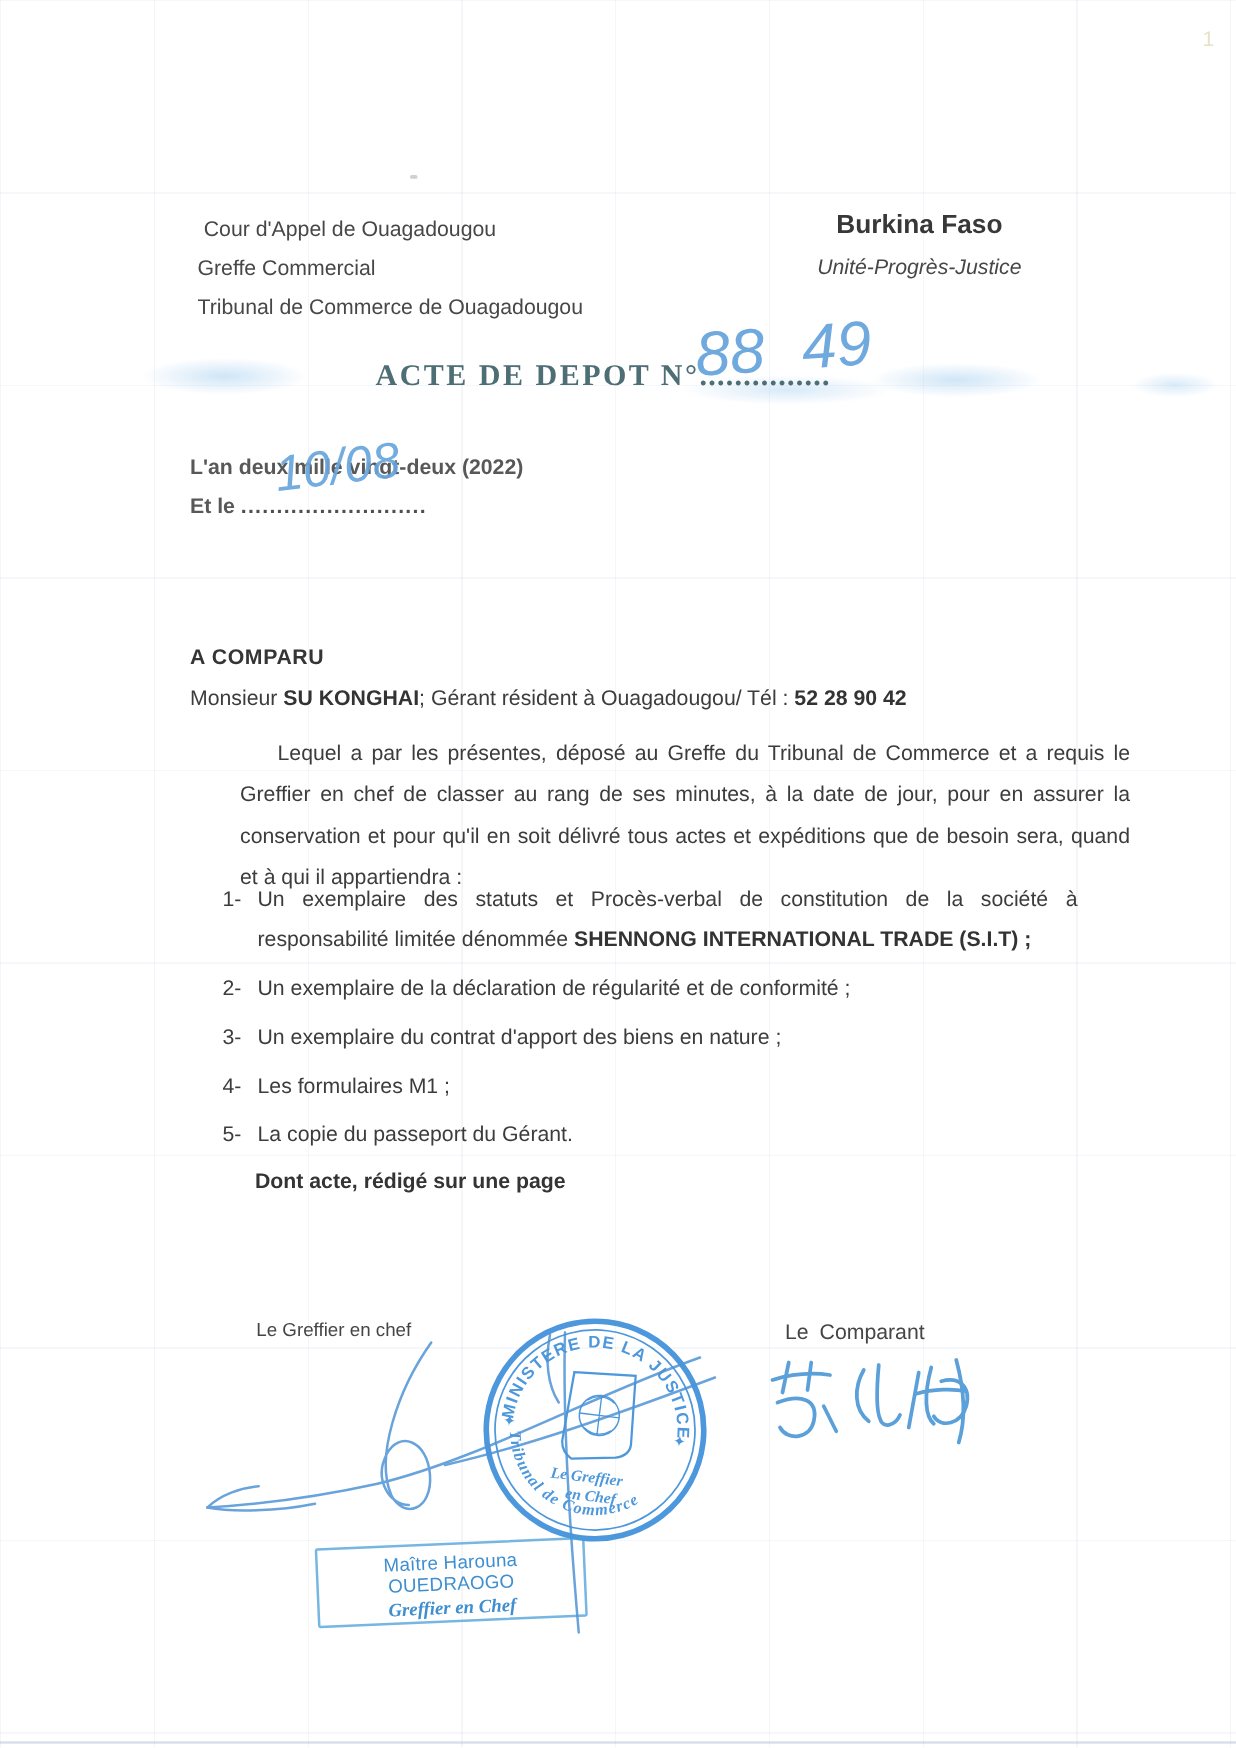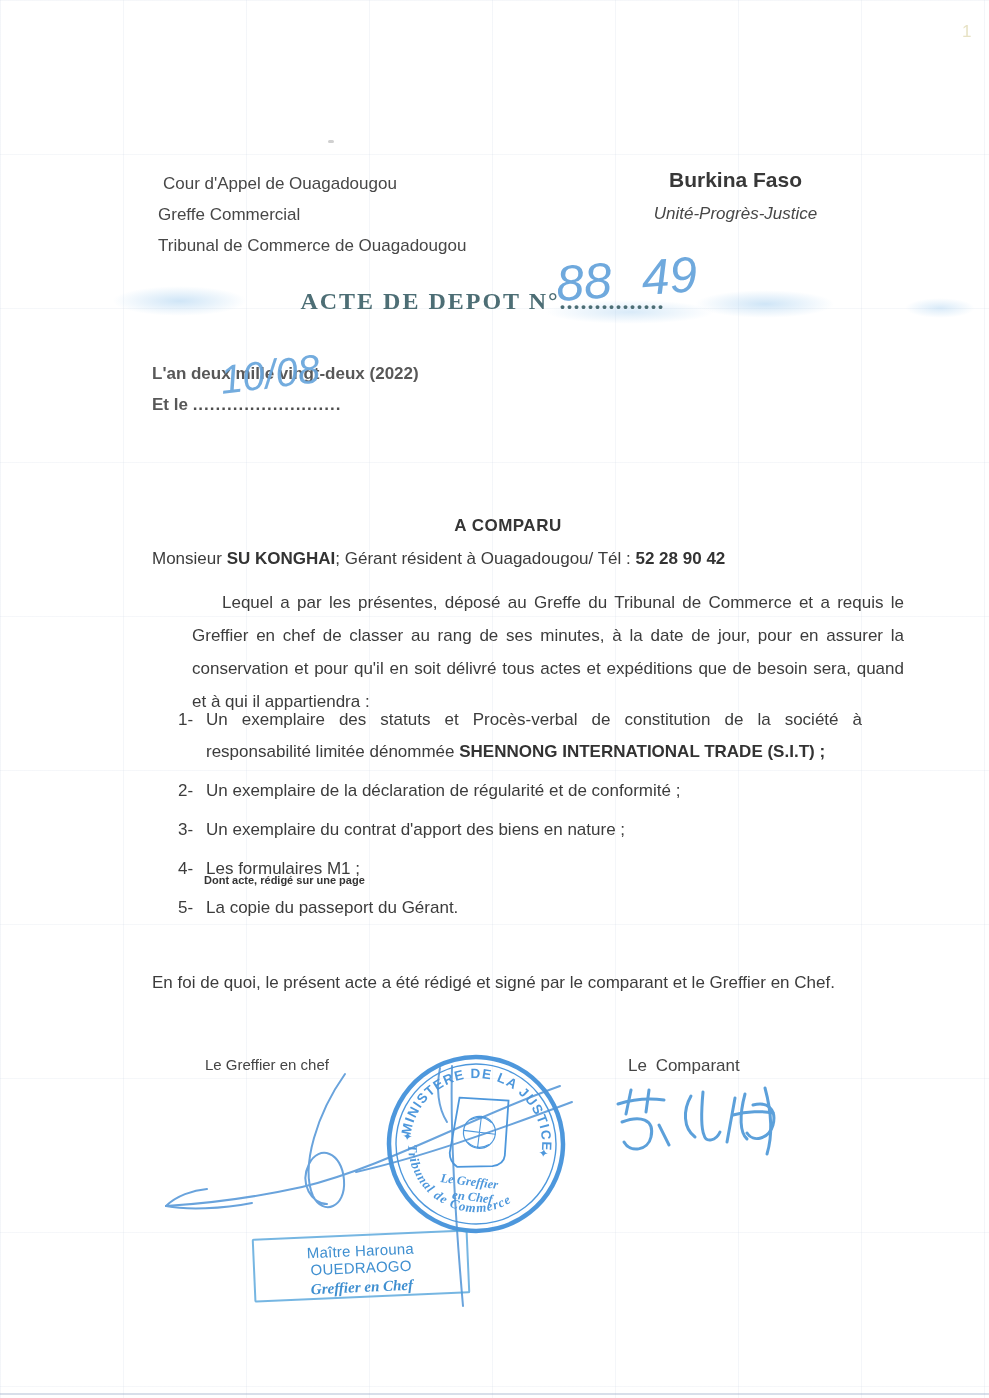--- a/index.html
+++ b/index.html
@@ -40,32 +40,32 @@
   
   .date-block { position:absolute; left:152px; top:358px; font-size:17px; font-weight:bold; color:#585858; line-height:31px; }
   .date-block .dots { letter-spacing:1px; color:#4f4f4f; }
   .hand-date { position:absolute; left:220px; top:352px; font-size:40px;
                transform:rotate(-7deg); opacity:.92; }
 
   
   .para { position:absolute; left:152px; width:712px; font-size:17px; line-height:33px;
           text-align:justify; color:#3c3c3c; }
   .p-appearance { top:450px; }
-  .comparu { position:absolute; left:152px; top:516px; width:712px; text-align:center;
+  .comparu { position:absolute; left:152px; top:516px; width:712px; text-align:left;
              font-size:17px; font-weight:bold; color:#353535; letter-spacing:.5px; }
   .p-comparant { position:absolute; left:152px; top:549px; width:760px; font-size:17px; color:#3c3c3c; }
   .p-main { top:586px; text-indent:30px;margin-left:40px; }
   b, .b { font-weight:bold; color:#333; }
 
   .dep-list { position:absolute; left:178px; top:704px; width:684px; }
   .dep-item { display:flex; margin-bottom:7px; font-size:17px; line-height:32px; color:#3c3c3c; }
   .dep-item .num { width:28px; flex:0 0 28px; }
   .dep-item .txt { flex:1; text-align:justify; }
 
-  .dont-acte { position:absolute; left:204px; top:874px; font-size:11px; font-weight:bold; color:#343434;text-align:center; }
+  .dont-acte { position:absolute; left:204px; top:935px; font-size:17px; font-weight:bold; color:#343434;text-align:center; }
   .p-closing { top:966px; }
 
   
   .sig-label-left  { position:absolute; left:205px; top:1056px; font-size:15px; color:#454545; }
   .sig-label-right { position:absolute; left:628px; top:1056px; font-size:17px; color:#454545; word-spacing:4px; }
 
   .stamp-svg   { position:absolute; left:356px; top:1044px; opacity:.85; }
   .scrawl-svg  { position:absolute; left:140px; top:1046px; pointer-events:none; }
   .cjk-svg     { position:absolute; left:606px; top:1080px; }
 
@@ -138,21 +138,20 @@
       <span class="txt">Les formulaires M1 ;</span>
     </div>
     <div class="dep-item">
       <span class="num">5-</span>
       <span class="txt">La copie du passeport du Gérant.</span>
     </div>
   </div>
 
   <div class="dont-acte">Dont acte, rédigé sur une page</div>
 
-  <div class="para p-closing">En foi de quoi, le présent acte a été rédigé et signé par le comparant et le Greffier en Chef.</div>
 
   <div class="sig-label-left">Le Greffier en chef</div>
   <div class="sig-label-right">Le  Comparant</div>
 
   <svg class="stamp-svg" width="240" height="210" viewBox="0 0 240 210">
     <g transform="rotate(7 120 100)" fill="none" stroke="#2f86d6">
       <circle cx="120" cy="100" r="87" stroke-width="4.5"></circle>
       <circle cx="120" cy="100" r="80" stroke-width="1.4"></circle>
       <path id="arcTop" d="M 54 100 A 66 66 0 0 1 186 100" stroke="none"></path>
       <path id="arcBot" d="M 52 100 A 68 68 0 0 0 188 100" stroke="none"></path>

